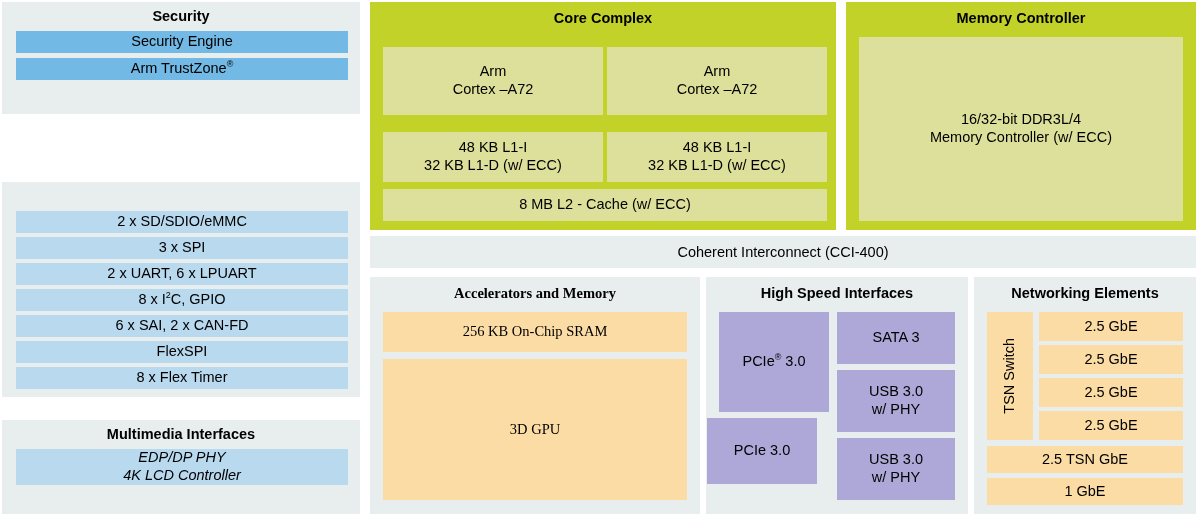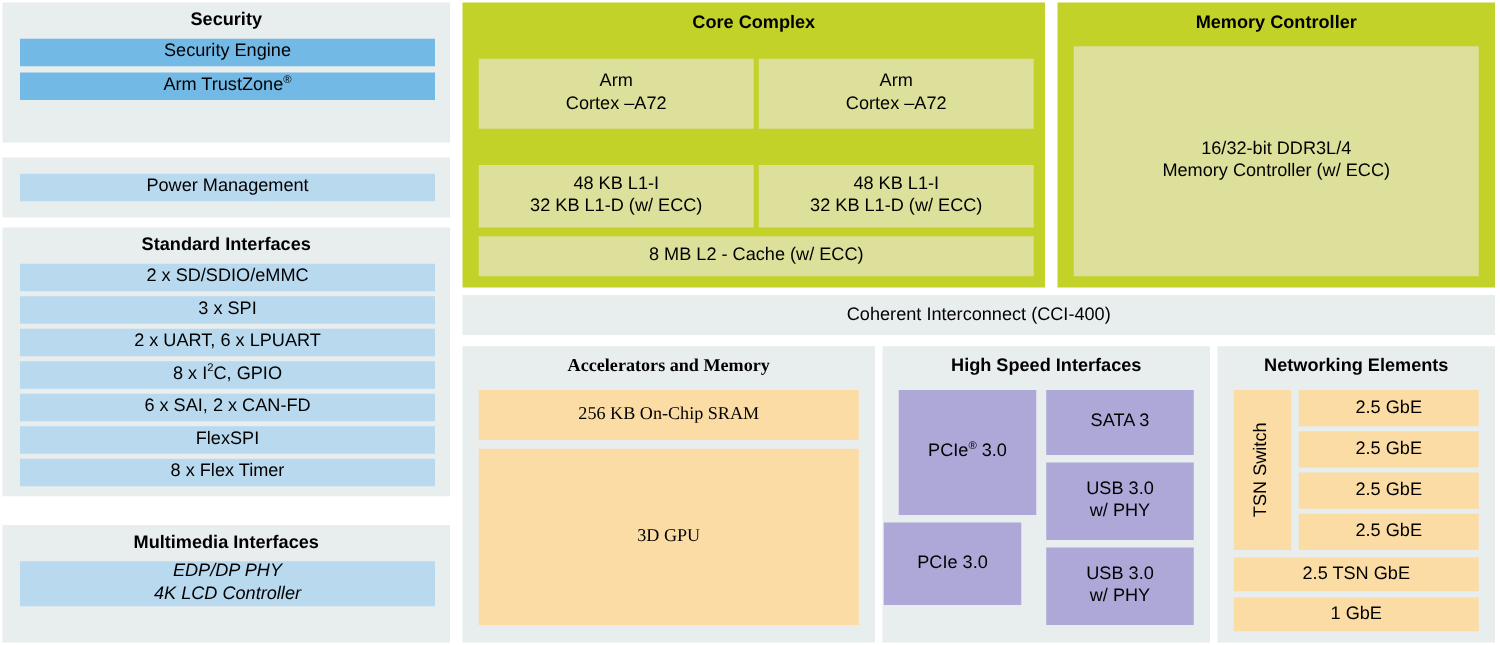--- a/index.html
+++ b/index.html
@@ -64,21 +64,21 @@
   .lc-row {
     position: absolute;
     left: 14px;
     width: 332px;
     height: 22px;
   }
 
   
   #panel-core { left: 370px; top: 2px; width: 466px; height: 228px; }
   #core-title { position: absolute; left: 0; top: 9px; width: 466px; }
-  .core-cpu   { position: absolute; top: 45px;  width: 220px; height: 56px; }
+  .core-cpu   { position: absolute; top: 45px;  width: 220px; height: 68px; }
   .core-l1    { position: absolute; top: 130px; width: 220px; height: 50px; }
   #core-cpu-0 { left: 13px; }
   #core-cpu-1 { left: 237px; }
   #core-l1-0  { left: 13px; }
   #core-l1-1  { left: 237px; }
   #core-l2    { position: absolute; left: 13px; top: 187px; width: 444px; height: 32px; }
 
   
   #panel-mem  { left: 846px; top: 2px; width: 350px; height: 228px; }
   #mem-title  { position: absolute; left: 0; top: 9px; width: 350px; }
@@ -137,28 +137,22 @@
   <div class="panel" id="panel-security">
     <div class="panel-title lc-title">Security</div>
     <div class="blk lc-row fill-blue-dark" style="top:56px">
         <span>Arm TrustZone<sup>®</sup></span>
       </div>
     <div class="blk lc-row fill-blue-dark" style="top:29px">
         <span>Security Engine</span>
       </div>
   </div>
 
-  <div class="panel" id="panel-power">
-    <div class="blk lc-row fill-blue-light" style="top:13px">
-        <span>Power Management</span>
-      </div>
-  </div>
 
   <div class="panel" id="panel-standard">
-    <div class="panel-title lc-title">Standard Interfaces</div>
     <div class="blk lc-row fill-blue-light" style="top:29px">
         <span>2 x SD/SDIO/eMMC</span>
       </div>
     <div class="blk lc-row fill-blue-light" style="top:55px">
         <span>3 x SPI</span>
       </div>
     <div class="blk lc-row fill-blue-light" style="top:81px">
         <span>2 x UART, 6 x LPUART</span>
       </div>
     <div class="blk lc-row fill-blue-light" style="top:107px">

